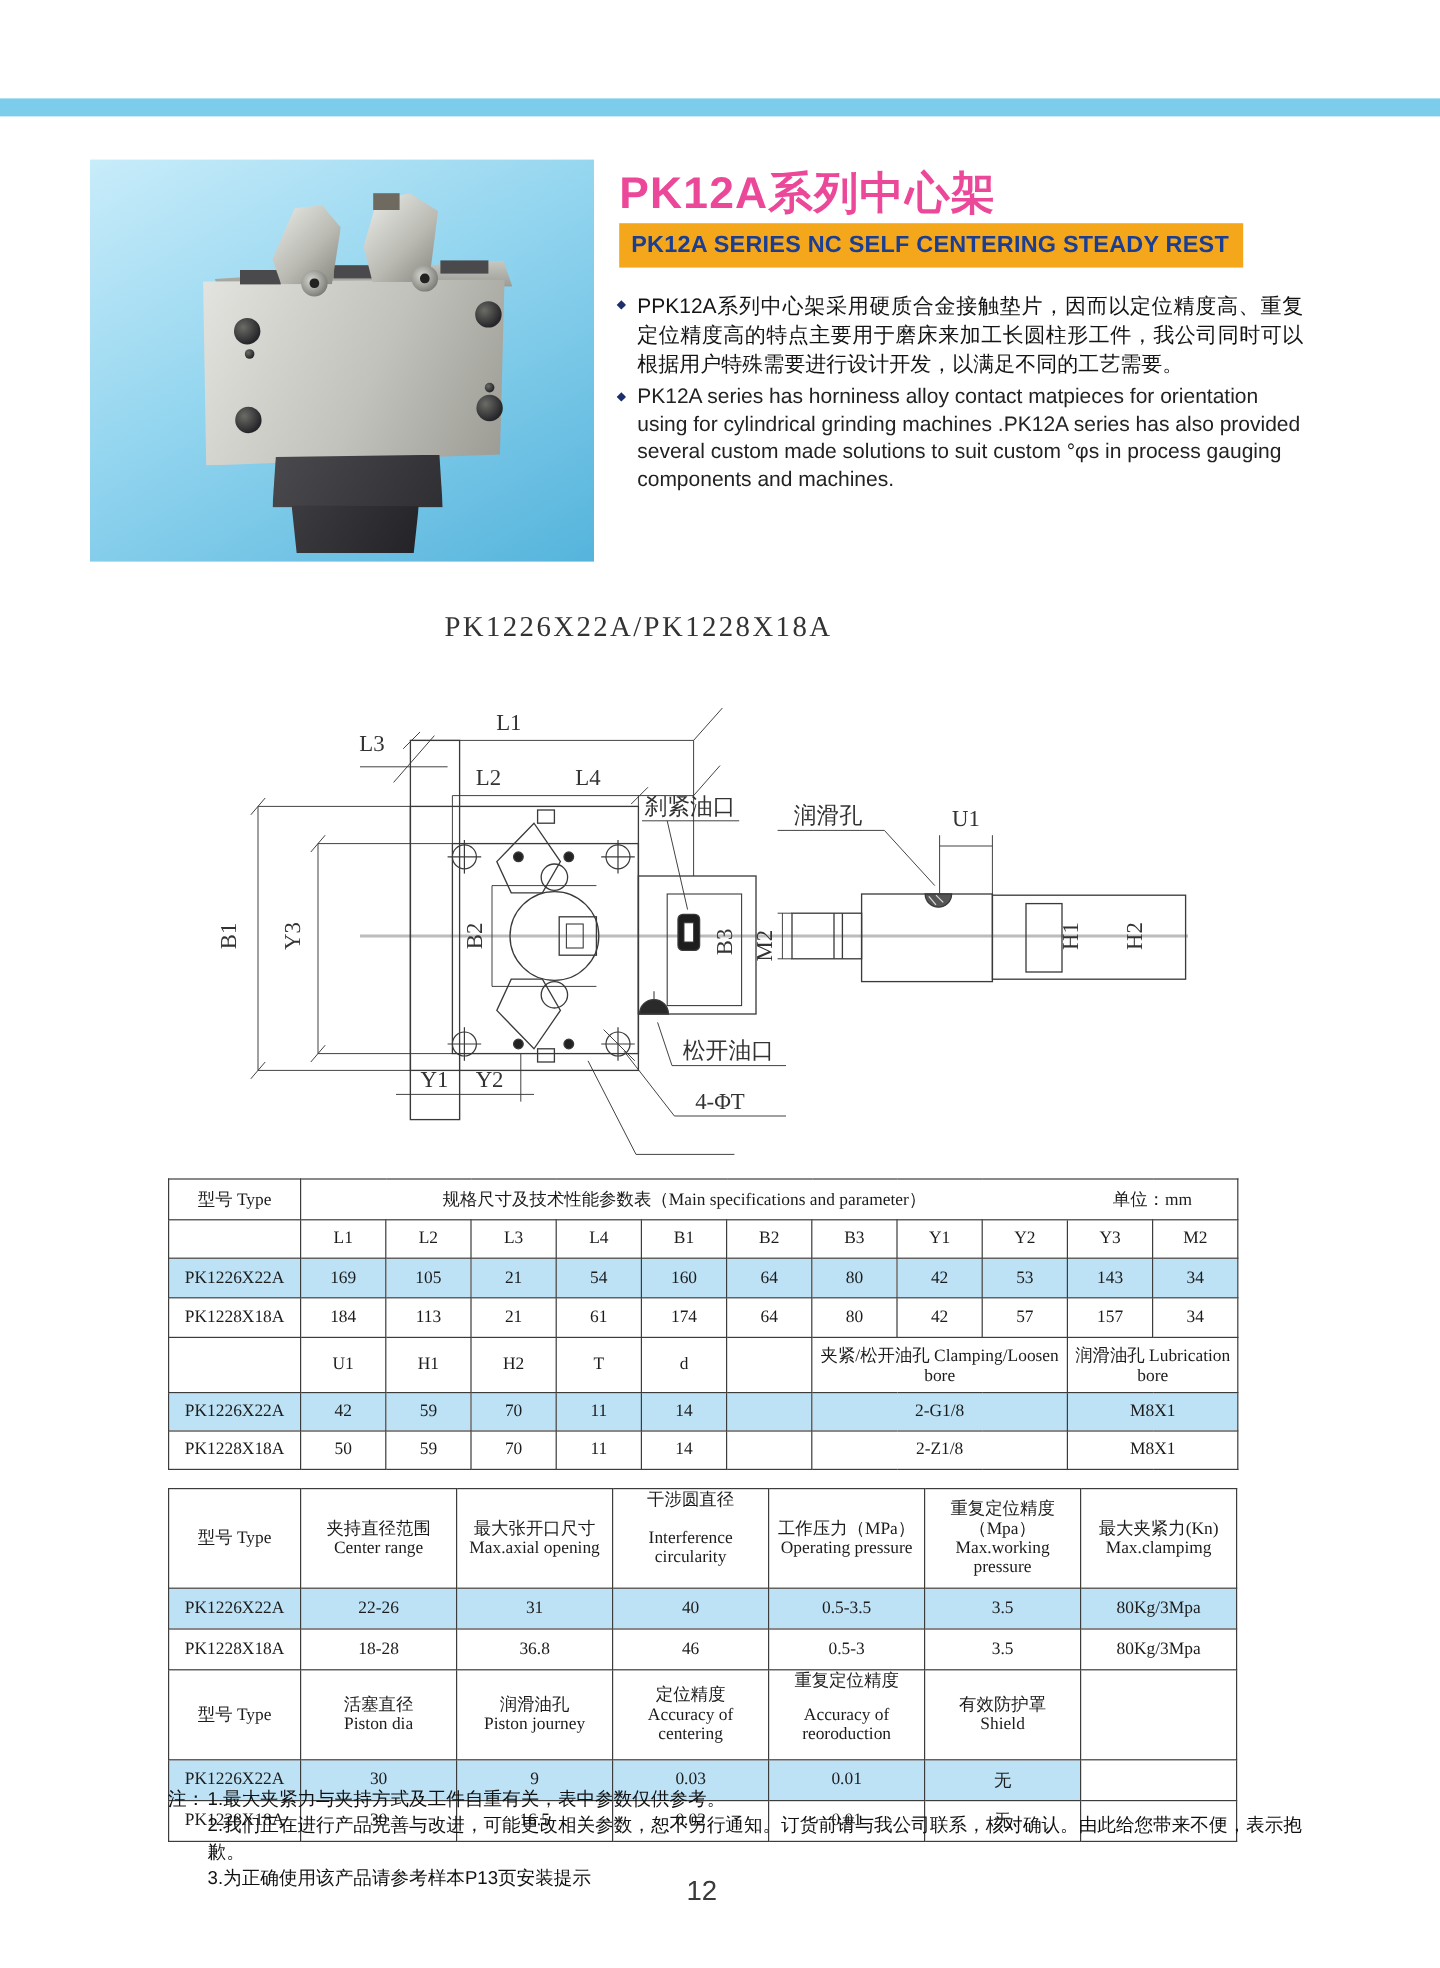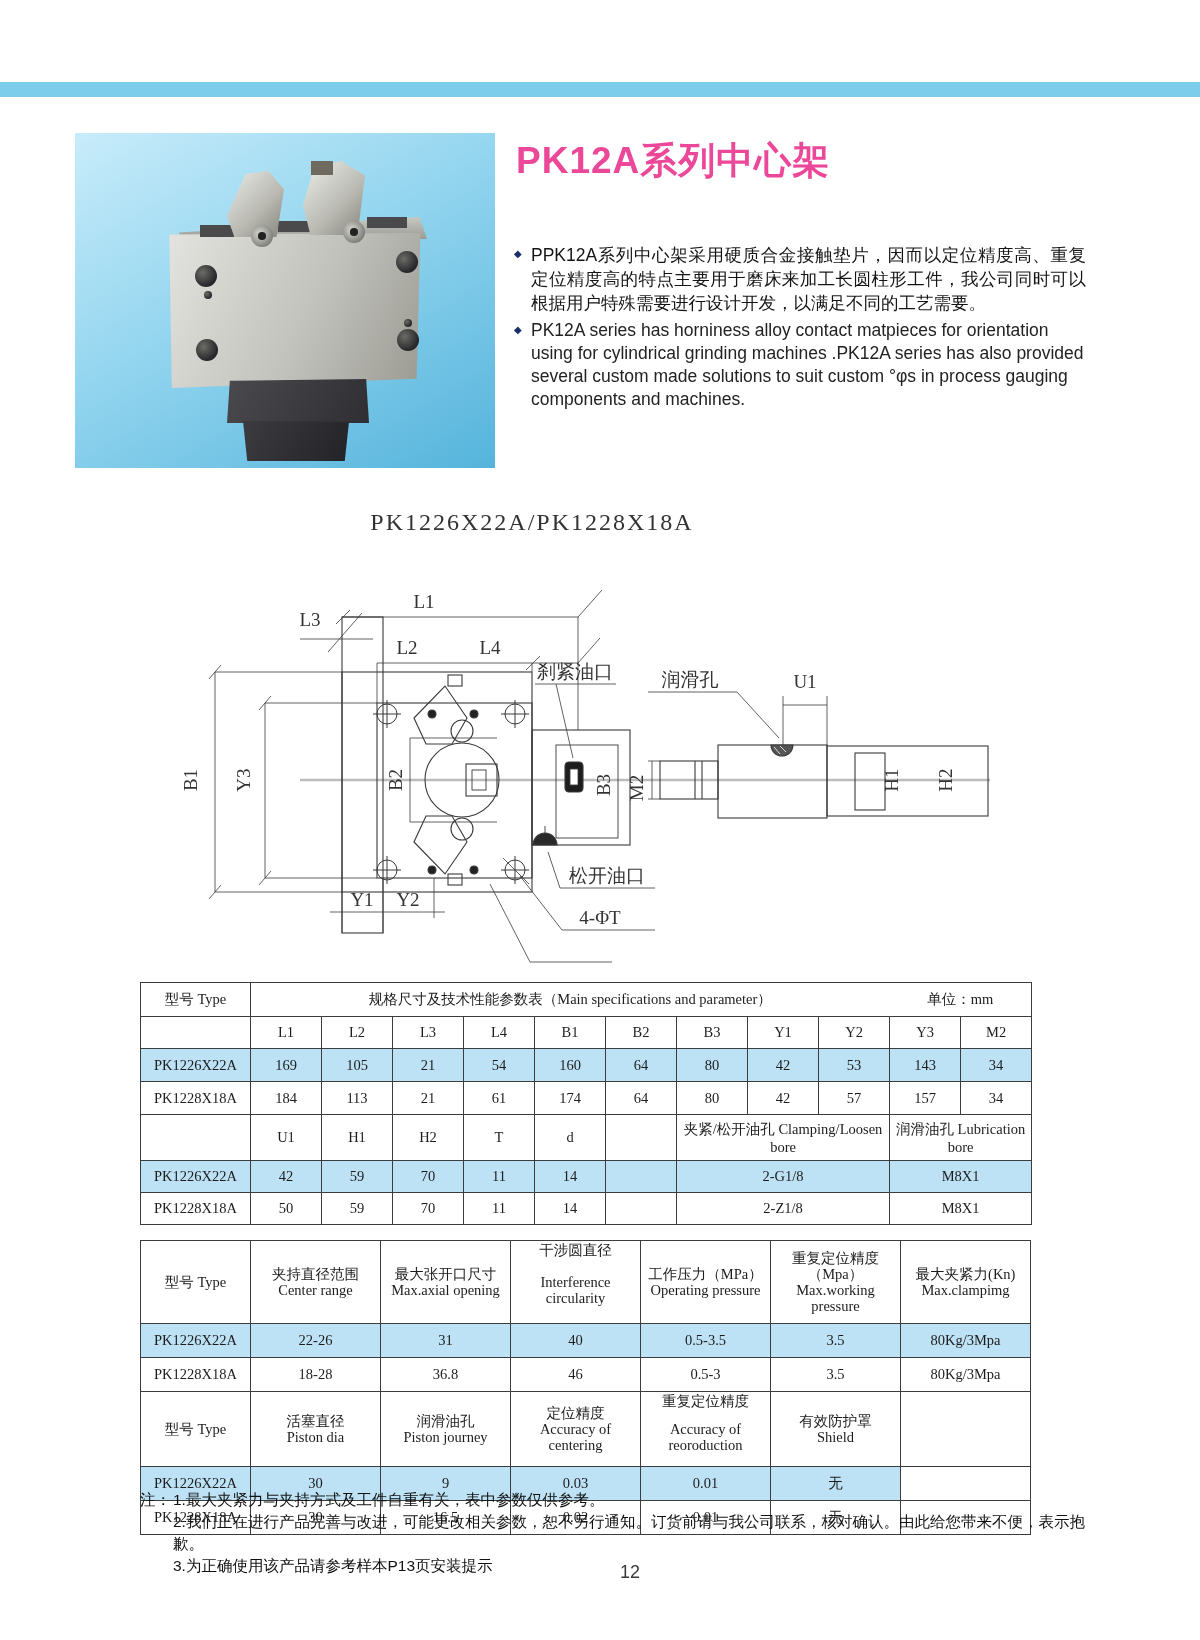--- a/index.html
+++ b/index.html
@@ -63,21 +63,21 @@
   tr.hl td{background:#bde2f5;}
   tr.hl td.nohl{background:#ffffff;}
   .hdr2 div{line-height:16px;}
   .unitcell{border-left:none;}
   .bigtitle{border-right:none;}
 
   
   .notes{left:140px;top:1489px;width:950px;font-size:15.5px;color:#111;line-height:22px;}
   .notes .nwrap{position:relative;padding-left:33px;}
   .notes .prefix{position:absolute;left:0;top:0;}
-  .pagenum{left:540px;top:1562px;width:100px;text-align:right;font-size:18px;color:#3a3a3a;}
+  .pagenum{left:572px;top:1562px;width:100px;text-align:left;font-size:23px;color:#3a3a3a;}
 </style>
 </head>
 <body>
 
 <div id="page">
 
   <div class="abs topbar"></div>
 
   <div class="abs photo">
     <div class="ph body-top"></div>
@@ -98,20 +98,23 @@
     <div class="ph hole" style="left:129px;top:158px;width:8px;height:8px;"></div>
     <div class="ph hole" style="left:121px;top:206px;width:22px;height:22px;"></div>
     <div class="ph hole" style="left:321px;top:118px;width:22px;height:22px;"></div>
     <div class="ph hole" style="left:329px;top:186px;width:8px;height:8px;"></div>
     <div class="ph hole" style="left:322px;top:196px;width:22px;height:22px;"></div>
     <div class="ph base1"></div>
     <div class="ph base2"></div>
   </div>
 
   <div class="abs title-cn">PK12A系列中心架</div>
+  <div class="abs banner">
+    <span>PK12A  SERIES NC SELF CENTERING STEADY REST</span>
+  </div>
 
   <div class="abs bullets">
     <div class="bullet-item">
       <span class="dia">◆</span>
       <div class="cn-text">PPK12A系列中心架采用硬质合金接触垫片，因而以定位精度高、重复定位精度高的特点主要用于磨床来加工长圆柱形工件，我公司同时可以根据用户特殊需要进行设计开发，以满足不同的工艺需要。</div>
     </div>
     <div class="bullet-item" style="margin-top:4px;">
       <span class="dia">◆</span>
       <div class="en-text">PK12A series has horniness alloy contact matpieces for orientation using for cylindrical grinding machines .PK12A series has also provided several custom made solutions to suit custom °φs in process gauging components and machines.</div>
     </div>

